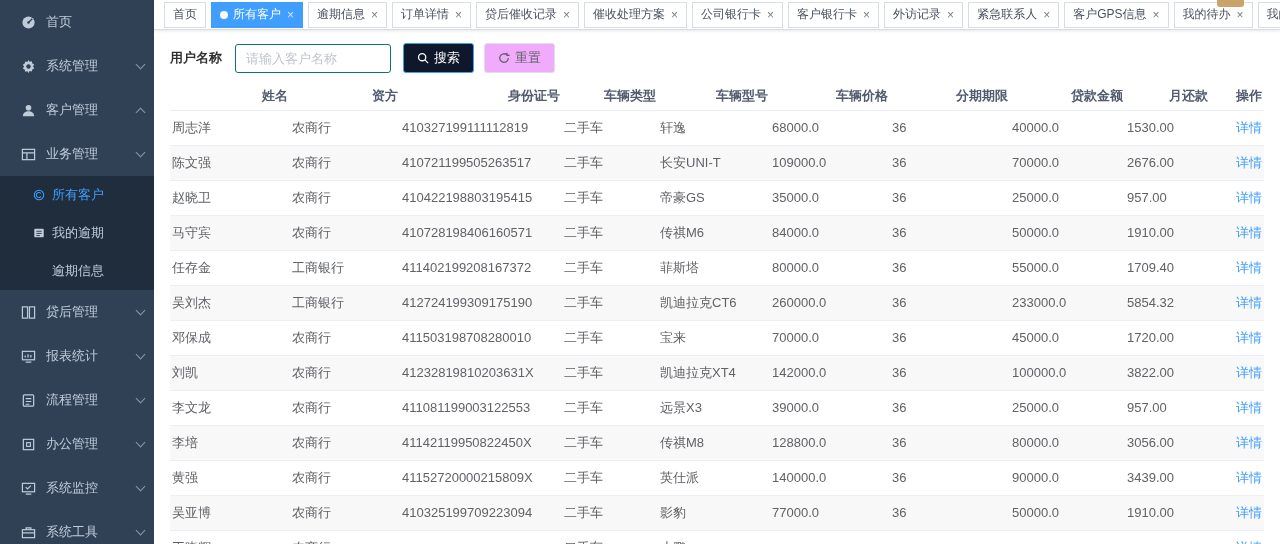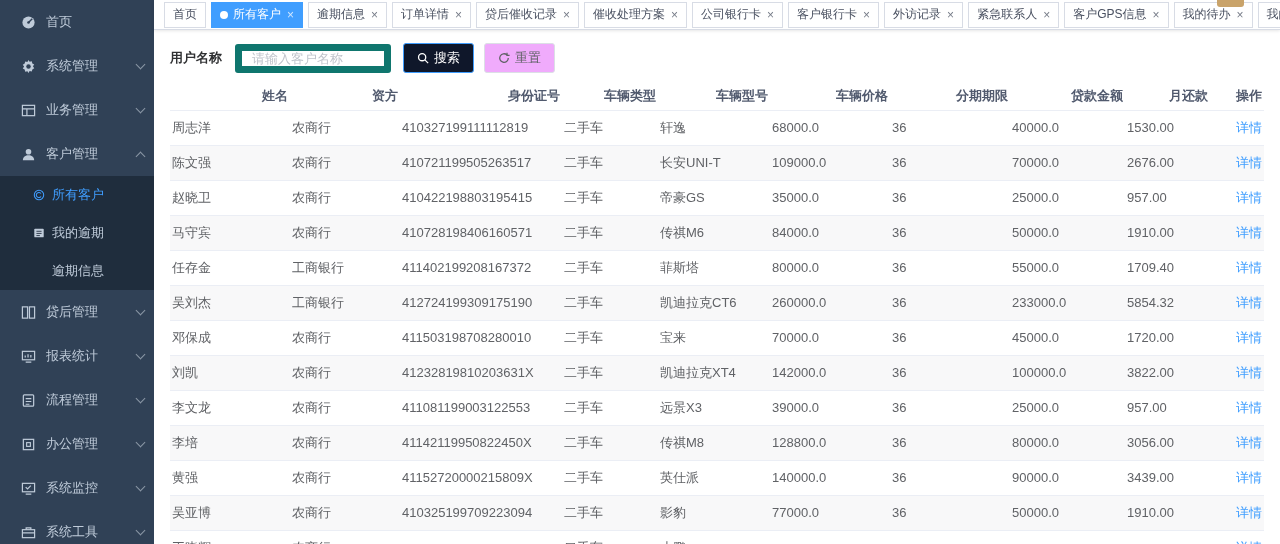--- a/index.html
+++ b/index.html
@@ -27,21 +27,21 @@
   .tab { display:inline-flex; align-items:center; height:26px; padding:0 8px; border:1px solid #d8dce5; background:#fff; color:#495060; font-size:12px; margin-left:5px; cursor:pointer; flex-shrink:0; }
   .tab.active { background:#409eff; border-color:#409eff; color:#fff; }
   .tab .dot { width:8px; height:8px; border-radius:50%; background:#fff; margin-right:5px; }
   .tab .close { margin-left:6px; font-size:12px; line-height:1; opacity:.75; cursor:pointer; }
 
   .avatar-fragment { position:absolute; top:0; right:36px; width:27px; height:7px; background:#c9a36a; border-radius:0 0 3px 3px; z-index:5; }
 
   
   .search-row { display:flex; align-items:center; padding:13px 16px 9px 16px; flex-shrink:0; }
   .search-label { font-size:13px; font-weight:700; color:#303133; margin-right:13px; }
-  .search-input { width:156px; height:29px; border:7px solid #0f766e; border-radius:3px; padding:0 10px; font-size:13px; color:#606266; outline:none; font-family:inherit; }
+  .search-input { width:156px; height:29px; border:1px solid #0f766e; border-radius:3px; padding:0 10px; font-size:13px; color:#606266; outline:none; font-family:inherit; }
   .search-input::placeholder { color:#c0c4cc; }
   .btn { height:30px; display:inline-flex; align-items:center; border-radius:3px; font-size:13px; padding:0 13px; cursor:pointer; }
   .btn svg { margin-right:5px; }
   .btn-primary { background:#0f172a; border:1px solid #409eff; color:#fff; margin-left:12px; }
   .btn-plain { background:#f0abfc; border:1px solid #dcdfe6; color:#606266; margin-left:10px; }
 
   
   .table-wrap { margin:0 16px; flex:1; overflow:hidden; }
   table { width:100%; border-collapse:collapse; table-layout:fixed; }
   col.c0{width:120px} col.c1{width:110px} col.c2{width:162px} col.c3{width:96px} col.c4{width:112px}
@@ -76,37 +76,37 @@
           <circle cx="8" cy="8" r="2.4" fill="#304156"></circle>
         </svg>
     </span>
     <span class="s-label">系统管理</span>
     <span class="chev"></span>
   </div>
 
   <div class="side-item">
     <span class="s-icon">
       <svg width="15" height="15" viewBox="0 0 16 16">
+          <circle cx="8" cy="5" r="3" fill="#bfcbd9"></circle>
+          <path d="M2 14c0-3.3 2.7-5.2 6-5.2s6 1.9 6 5.2z" fill="#bfcbd9"></path>
+        </svg>
+    </span>
+    <span class="s-label">客户管理</span>
+    <span class="chev up"></span>
+  </div>
+
+  <div class="side-item">
+    <span class="s-icon">
+      <svg width="15" height="15" viewBox="0 0 16 16">
           <rect x="1.5" y="2.5" width="13" height="11" fill="none" stroke="#bfcbd9" stroke-width="1.3"></rect>
           <path d="M1.5 6.2h13M6.3 6.2v7.3" stroke="#bfcbd9" stroke-width="1.3"></path>
         </svg>
     </span>
     <span class="s-label">业务管理</span>
     <span class="chev"></span>
-  </div>
-
-  <div class="side-item">
-    <span class="s-icon">
-      <svg width="15" height="15" viewBox="0 0 16 16">
-          <circle cx="8" cy="5" r="3" fill="#bfcbd9"></circle>
-          <path d="M2 14c0-3.3 2.7-5.2 6-5.2s6 1.9 6 5.2z" fill="#bfcbd9"></path>
-        </svg>
-    </span>
-    <span class="s-label">客户管理</span>
-    <span class="chev up"></span>
   </div>
 
   <div class="submenu">
     <div class="sub-item active">
       <span class="s-icon">
         <svg width="12" height="12" viewBox="0 0 14 14">
             <circle cx="7" cy="7" r="5.5" fill="none" stroke="#409eff" stroke-width="1.2"></circle>
             <path d="M9.3 5.3a3 3 0 1 0 0 3.4" fill="none" stroke="#409eff" stroke-width="1.2"></path>
           </svg>
       </span>

